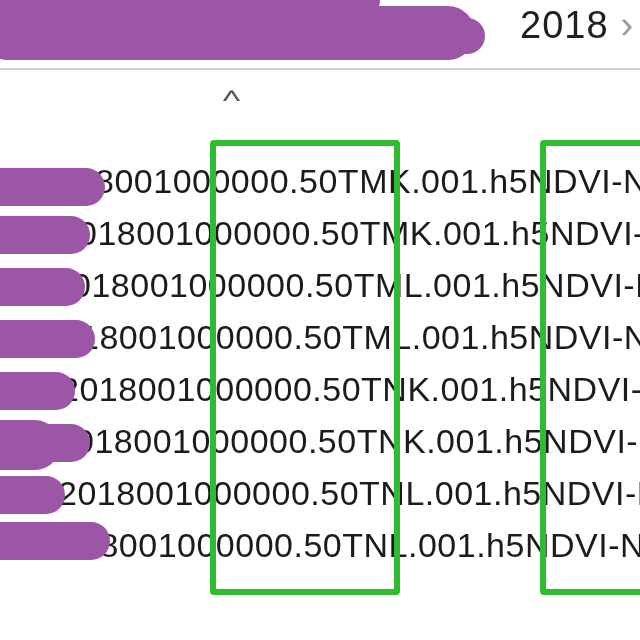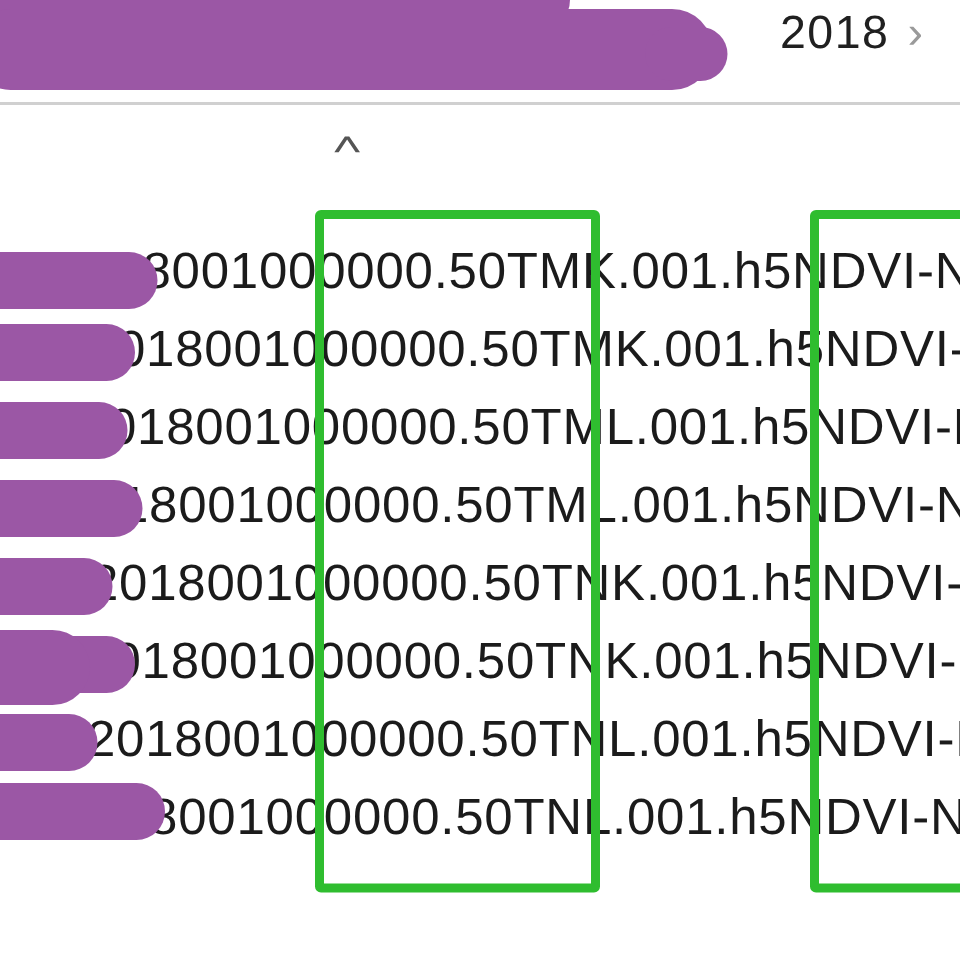--- a/index.html
+++ b/index.html
@@ -16,21 +16,21 @@
   .crumbbar{
     position:relative;
     height:70px;
     border-bottom:2px solid #d0d0d0;
     box-sizing:border-box;
   }
   .crumb-text{
     position:absolute;
     left:520px;
     top:4px;
-    font-size:31px;
+    font-size:38px;
     color:#202020;
     font-weight:400;
     letter-spacing:1px;
     white-space:nowrap;
   }
   .crumb-text .sep{
     color:#9a9a9a;
     padding-left:12px;
   }
   

